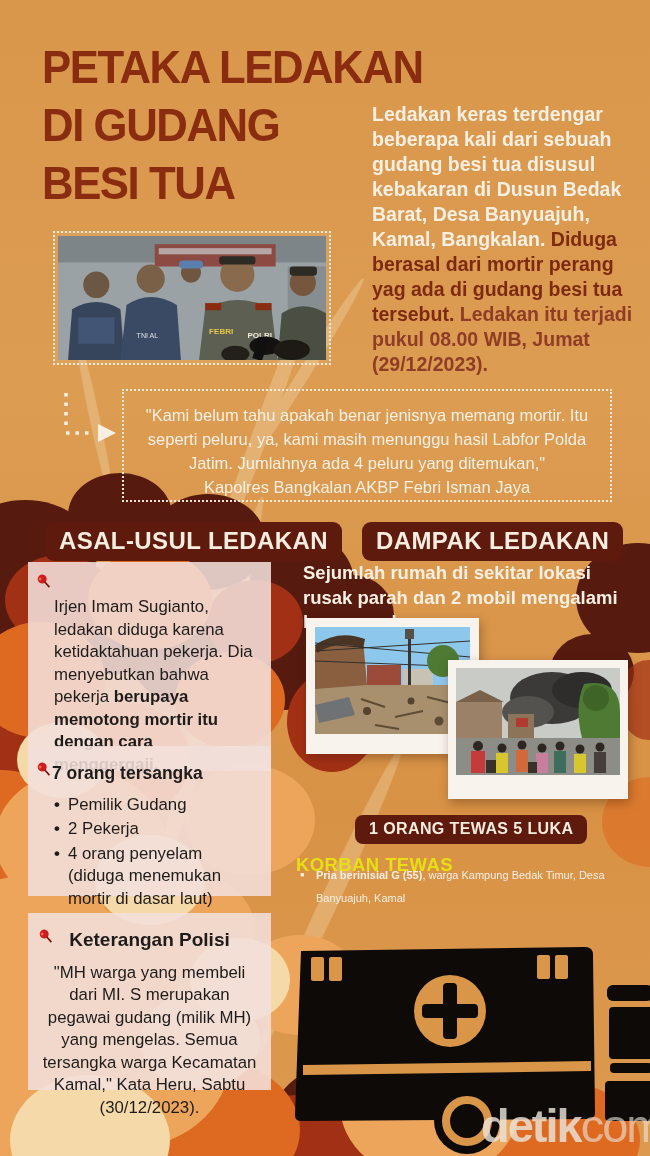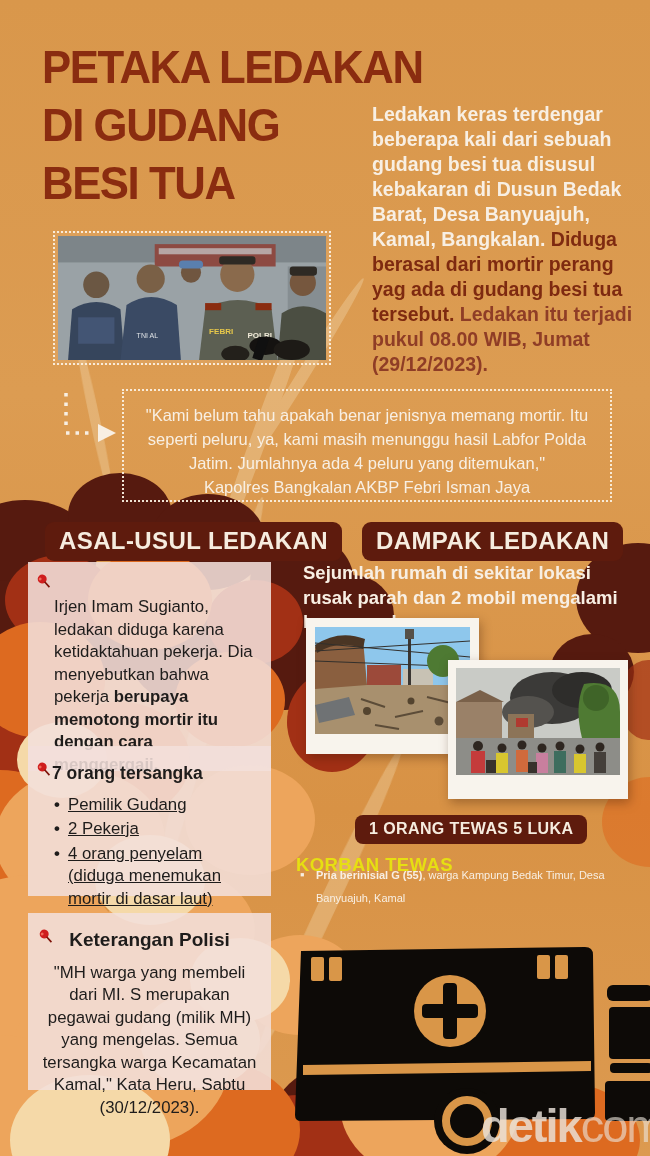--- a/index.html
+++ b/index.html
@@ -61,21 +61,21 @@
   }
   .box1{ top:562px; height:209px; padding:34px 12px 10px 26px; }
   .box2{ top:746px; height:150px; padding:16px 10px 10px 24px; }
   .box3{ top:913px; height:177px; padding:16px 12px 10px 12px; text-align:center; }
   .infobox .pin{ position:absolute; left:7px; top:10px; }
   .box2 .pin{ top:14px; }
   .box3 .pin{ top:14px; left:9px; }
   .box-title{ font-weight:bold; font-size:17.5px; margin-bottom:8px; }
   .box3 .box-title{ font-size:19px; margin-bottom:10px; }
   .infobox ul{ list-style:none; margin-top:9px; }
-  .infobox li{ position:relative; padding-left:16px; margin-bottom:2px;text-decoration:underline; }
+  .infobox li{ position:relative; padding-left:16px; margin-bottom:2px; }
   .infobox li::before{ content:"•"; position:absolute; left:2px; top:0; font-weight:bold; }
 
   
   .dampak-desc{
     left:303px; top:561px; width:340px;
     color:#f8efe3; font-size:18.5px; line-height:24.5px; font-weight:bold;
   }
   .polaroid{
     background:#f8f4ed; box-shadow:2px 4px 10px rgba(60,25,10,.35);
   }

